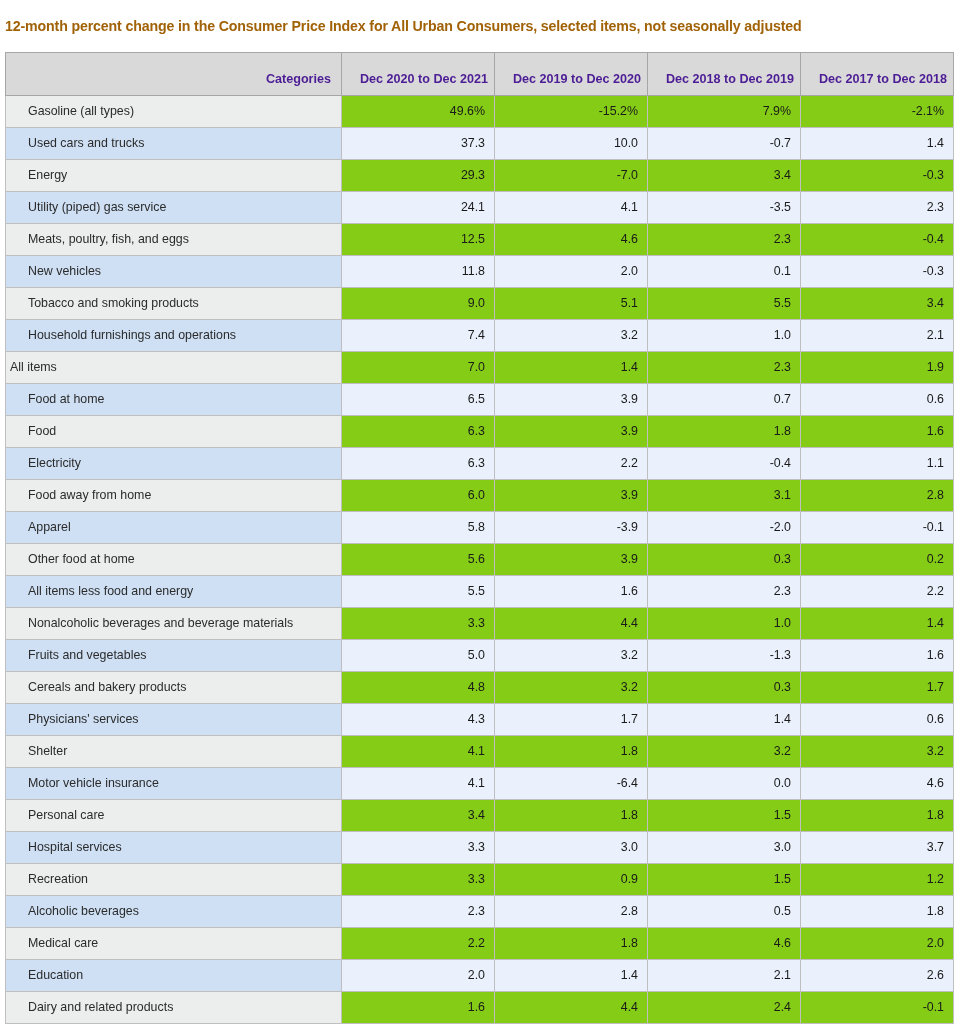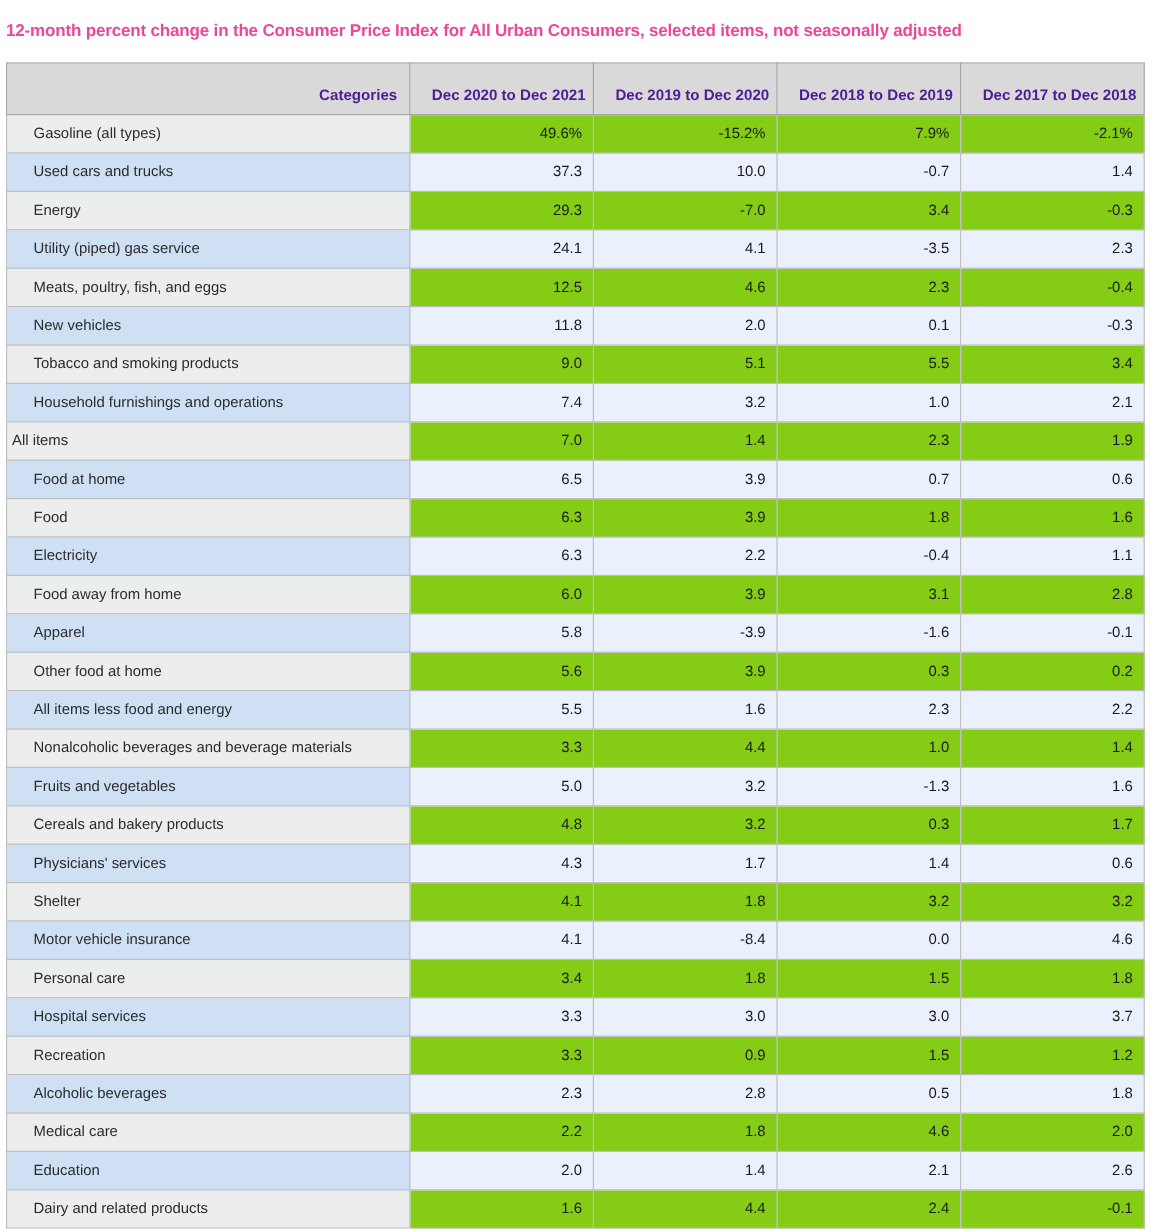--- a/index.html
+++ b/index.html
@@ -20,21 +20,21 @@
     background: #ffffff;
     overflow: hidden;
   }
   .title {
     position: absolute;
     left: 5px;
     top: 18px;
     width: 950px;
     font-size: 14.2px;
     font-weight: bold;
-    color: #ec4899;
+    color: #a16207;
     letter-spacing: -0.15px;
     white-space: nowrap;
   }
   .table-wrap {
     position: absolute;
     left: 5px;
     top: 52px;
     width: 948px;
   }
   table.cpi {
@@ -202,21 +202,21 @@
             <td class="cat">Food away from home</td>
             <td class="val">6.0</td>
             <td class="val">3.9</td>
             <td class="val">3.1</td>
             <td class="val">2.8</td>
           </tr>
           <tr class="even">
             <td class="cat">Apparel</td>
             <td class="val">5.8</td>
             <td class="val">-3.9</td>
-            <td class="val">-1.6</td>
+            <td class="val">-2.0</td>
             <td class="val">-0.1</td>
           </tr>
           <tr class="odd">
             <td class="cat">Other food at home</td>
             <td class="val">5.6</td>
             <td class="val">3.9</td>
             <td class="val">0.3</td>
             <td class="val">0.2</td>
           </tr>
           <tr class="even">
@@ -257,21 +257,21 @@
           <tr class="odd">
             <td class="cat">Shelter</td>
             <td class="val">4.1</td>
             <td class="val">1.8</td>
             <td class="val">3.2</td>
             <td class="val">3.2</td>
           </tr>
           <tr class="even">
             <td class="cat">Motor vehicle insurance</td>
             <td class="val">4.1</td>
-            <td class="val">-8.4</td>
+            <td class="val">-6.4</td>
             <td class="val">0.0</td>
             <td class="val">4.6</td>
           </tr>
           <tr class="odd">
             <td class="cat">Personal care</td>
             <td class="val">3.4</td>
             <td class="val">1.8</td>
             <td class="val">1.5</td>
             <td class="val">1.8</td>
           </tr>

